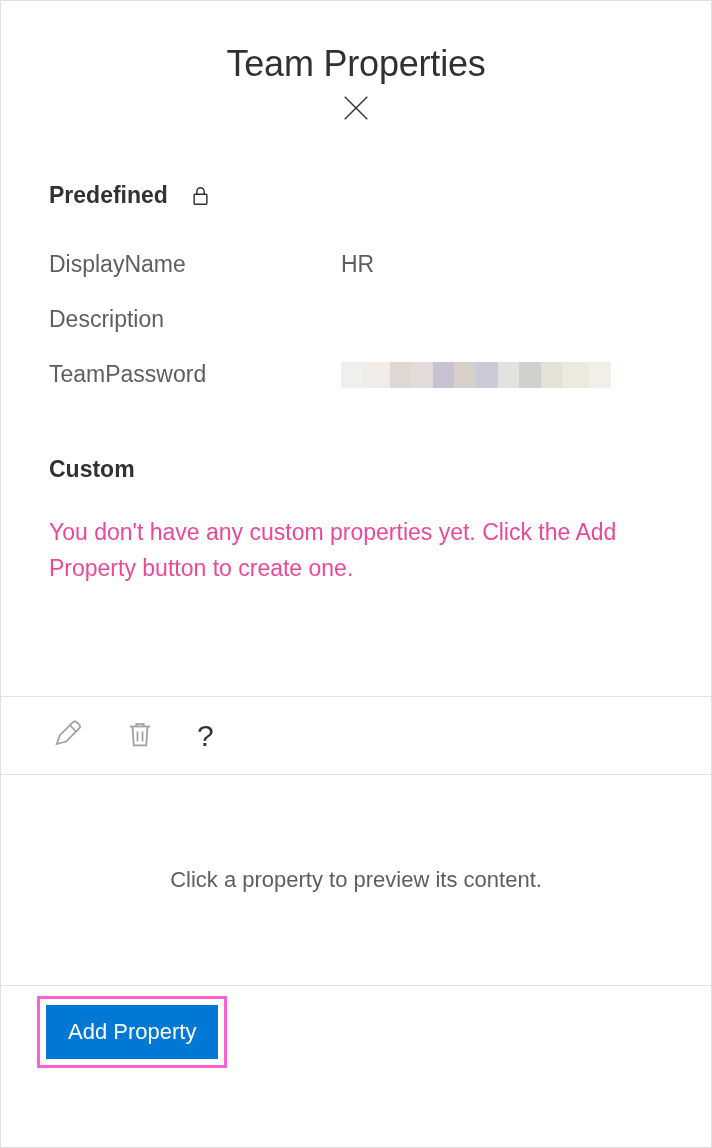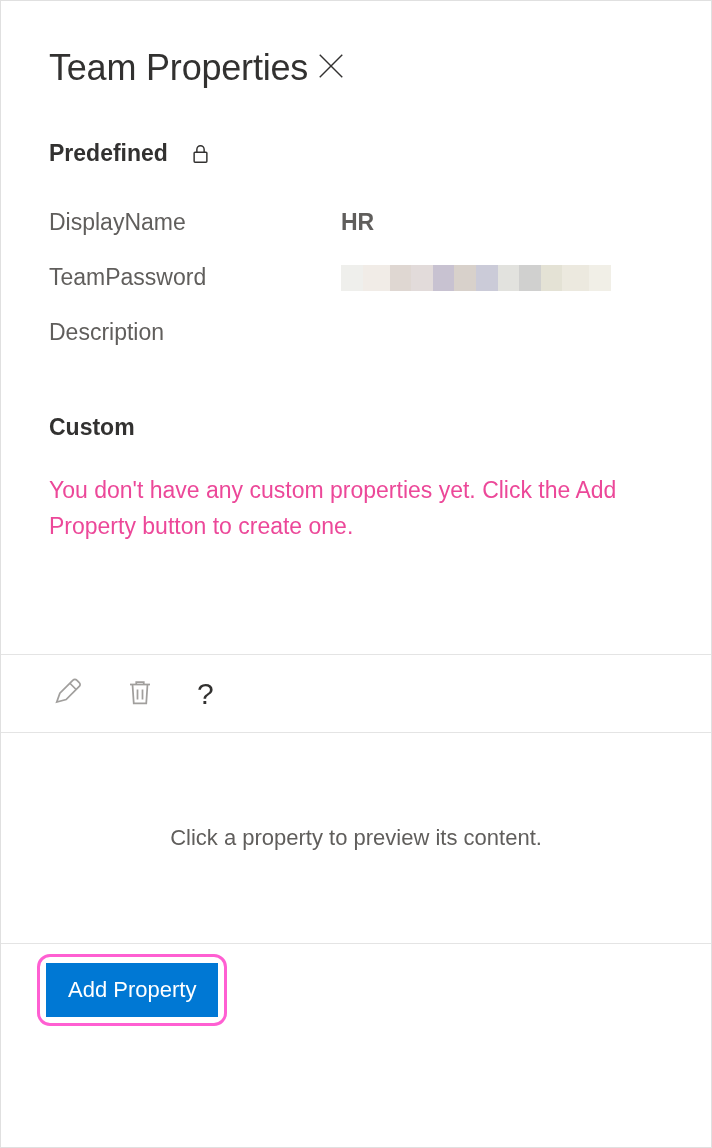--- a/index.html
+++ b/index.html
@@ -1,23 +1,24 @@
 <!DOCTYPE html>
 <html><head>
   <meta charset="utf-8">
   <style>
     * { box-sizing: border-box; margin: 0; padding: 0; }
     html, body { width: 712px; height: 1148px; font-family: "Segoe UI", -apple-system, BlinkMacSystemFont, sans-serif; }
     body { background: #fff; border: 1px solid #e0e0e0; color: #323130; display: flex; flex-direction: column; }
 
     .header {
       display: flex;
-      justify-content: flex-start;
+      justify-content: center;
       align-items: center;
       padding: 42px 48px 20px 48px;
+      flex-direction: column;
     }
     .header h1 {
       font-size: 36px;
       font-weight: 400;
       color: #323130;
       letter-spacing: -0.2px;
     }
     .close-btn {
       background: none;
       border: none;
@@ -47,21 +48,21 @@
 
     .prop-row {
       display: flex;
       align-items: center;
       padding: 14px 0;
       font-size: 23px;
       color: #605e5c;
       gap: 32px;
     }
     .prop-label { width: 260px; flex: 0 0 260px; }
-    .prop-value { flex: 1; color: #605e5c; font-weight: bold; }
+    .prop-value { flex: 1; color: #605e5c; }
     .masked {
       height: 26px;
       width: 270px;
       background: linear-gradient(90deg,
         #efefec 0 8%, #f1ece7 8% 18%, #dfd7d2 18% 26%, #e2dbda 26% 34%,
         #c8c2d1 34% 42%, #d8d1cb 42% 50%, #cbcbd8 50% 58%, #e2e2de 58% 66%,
         #d0d0cf 66% 74%, #e4e2d5 74% 82%, #ece9df 82% 92%, #f1efe7 92% 100%);
       filter: blur(0.3px);
     }
 
@@ -95,21 +96,21 @@
       color: #605e5c;
       padding: 92px 0 92px 0;
     }
 
     .footer {
       border-top: 1px solid #e4e4e4;
       padding: 10px 36px 14px 36px;
     }
     .add-wrap {
       border: 3px solid #ff5fd2;
-      border-radius: 13px;
+      border-radius: 0;
       display: inline-block;
       padding: 6px;
     }
     .add-btn {
       background: #0078d4;
       color: #fff;
       border: none;
       font-size: 22px;
       padding: 14px 22px;
       cursor: pointer;
@@ -142,29 +143,29 @@
       </svg>
     </span>
   </div>
 
   <div class="prop-row">
     <div class="prop-label">DisplayName</div>
     <div class="prop-value">HR</div>
   </div>
 
   <div class="prop-row">
+    <div class="prop-label">Description</div>
+    <div class="prop-value"></div>
+  </div>
+
+  <div class="prop-row">
     <div class="prop-label">TeamPassword</div>
     <div class="prop-value">
       <div class="masked"></div>
     </div>
-  </div>
-
-  <div class="prop-row">
-    <div class="prop-label">Description</div>
-    <div class="prop-value"></div>
   </div>
 
   <div class="section-title" style="margin-top:54px;">
     <span>Custom</span>
   </div>
   <div class="custom-empty">You don't have any custom properties yet. Click the Add Property button to create one.</div>
 
 </div>
 
 <hr class="hr top">

